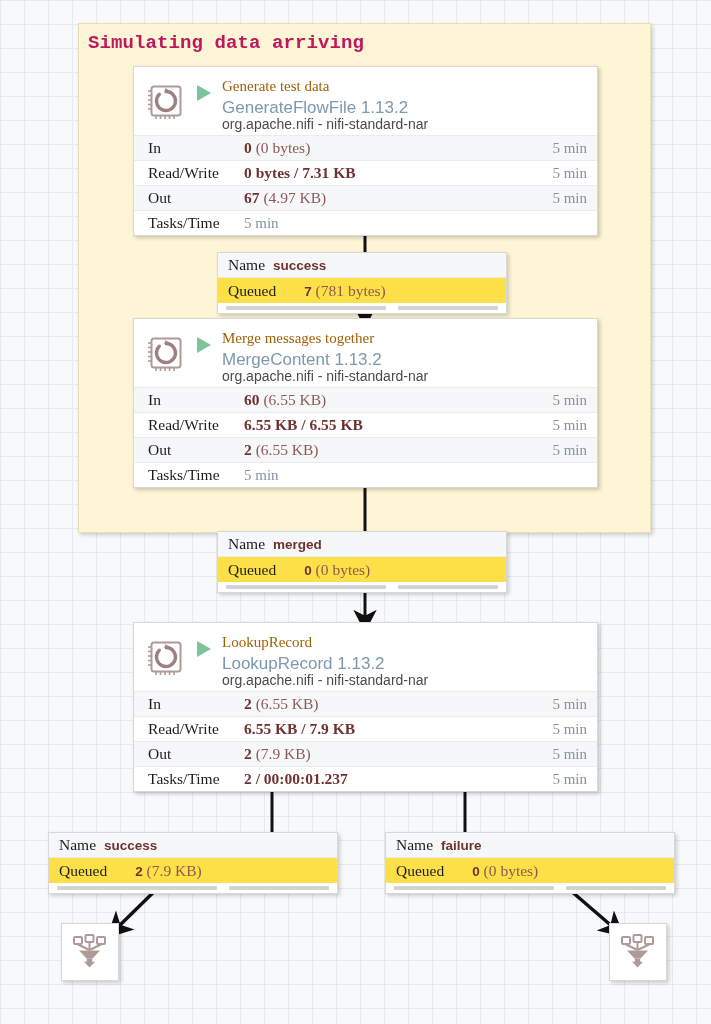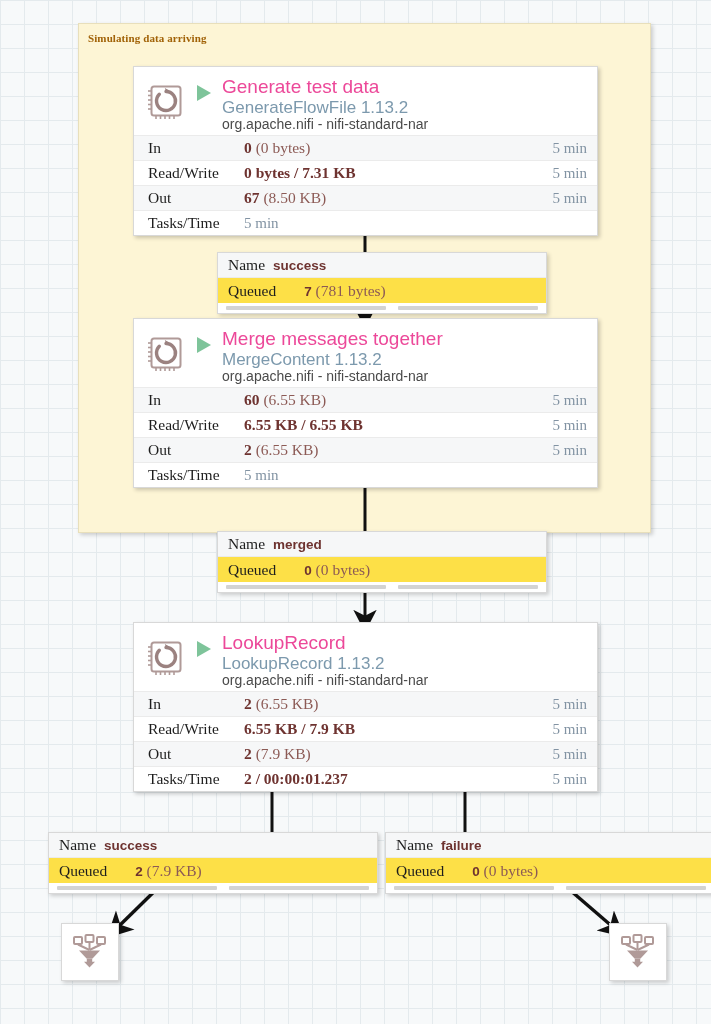--- a/index.html
+++ b/index.html
@@ -18,23 +18,23 @@
   
   .group-box{
     position:absolute;
     background:#fdf5d5;
     border:1px solid #e8dfbb;
     box-shadow:2px 2px 4px rgba(0,0,0,.18);
     box-sizing:border-box;
   }
   .group-title{
     position:absolute;
-    font-size:11px;font-weight:bold;color:#a16207;
+    font-size:19px;font-weight:bold;color:#be185d;
     letter-spacing:.1px;
-    font-family:Liberation Serif, serif;
+    font-family:Liberation Mono, monospace;
   }
 
   
   .processor{
     position:absolute;
     width:465px;
     background:#ffffff;
     border:1px solid #d8d8d8;
     box-shadow:2px 2px 4px rgba(0,0,0,.20);
     box-sizing:border-box;
@@ -47,22 +47,22 @@
   .proc-icon{
     width:44px;height:44px;flex:0 0 44px;margin-top:2px;
     display:flex;align-items:center;justify-content:center;
   }
   .run-icon{
     width:24px;flex:0 0 24px;margin-top:6px;margin-left:4px;
     display:flex;align-items:flex-start;justify-content:center;
   }
   .proc-text{flex:1;min-width:0;padding-left:6px;margin-top:-2px;}
   .proc-name{
-    font-size:19px;color:#ec4899;line-height:23px;
-    font-family:Liberation Sans, sans-serif;
+    font-size:15px;color:#a16207;line-height:23px;
+    font-family:Liberation Serif, serif;
     white-space:nowrap;overflow:hidden;
   }
   .proc-type{
     font-size:17px;color:#7c99ad;line-height:19px;
     font-family:"Liberation Sans", sans-serif;
   }
   .proc-bundle{
     font-size:14px;color:#4a4a4a;line-height:15px;
     font-family:"Liberation Sans", sans-serif;
   }
@@ -90,21 +90,21 @@
   .stat-value b{color:#6e3330;font-weight:bold;}
   .stat-time{
     font-family:"Liberation Serif", serif;
     font-size:15px;color:#8293a3;
     text-align:right;
   }
 
   
   .connection{
     position:absolute;
-    width:330px;
+    width:290px;
     background:#ffffff;
     border:1px solid #d8d8d8;
     box-shadow:2px 2px 4px rgba(0,0,0,.18);
     box-sizing:border-box;
   }
   .conn-row{
     display:flex;align-items:center;
     height:25px;padding:0 8px 0 10px;
     font-family:"Liberation Serif", serif;
     font-size:15.5px;box-sizing:border-box;
@@ -206,21 +206,21 @@
       <span class="stat-value"><b>0</b> <span>(0 bytes)</span></span>
       <span class="stat-time">5 min</span>
     </div>
     <div class="stat-row even">
       <span class="stat-label">Read/Write</span>
       <span class="stat-value"><b>0 bytes / 7.31 KB</b> <span></span></span>
       <span class="stat-time">5 min</span>
     </div>
     <div class="stat-row odd">
       <span class="stat-label">Out</span>
-      <span class="stat-value"><b>67</b> <span>(8.50 KB)</span></span>
+      <span class="stat-value"><b>67</b> <span>(4.97 KB)</span></span>
       <span class="stat-time">5 min</span>
     </div>
     <div class="stat-row even">
       <span class="stat-label">Tasks/Time</span>
       <span class="stat-time">5 min</span>
     </div>
   </div>
 
   <div class="connection" style="left:217px;top:252px;">
     <div class="conn-row name">

